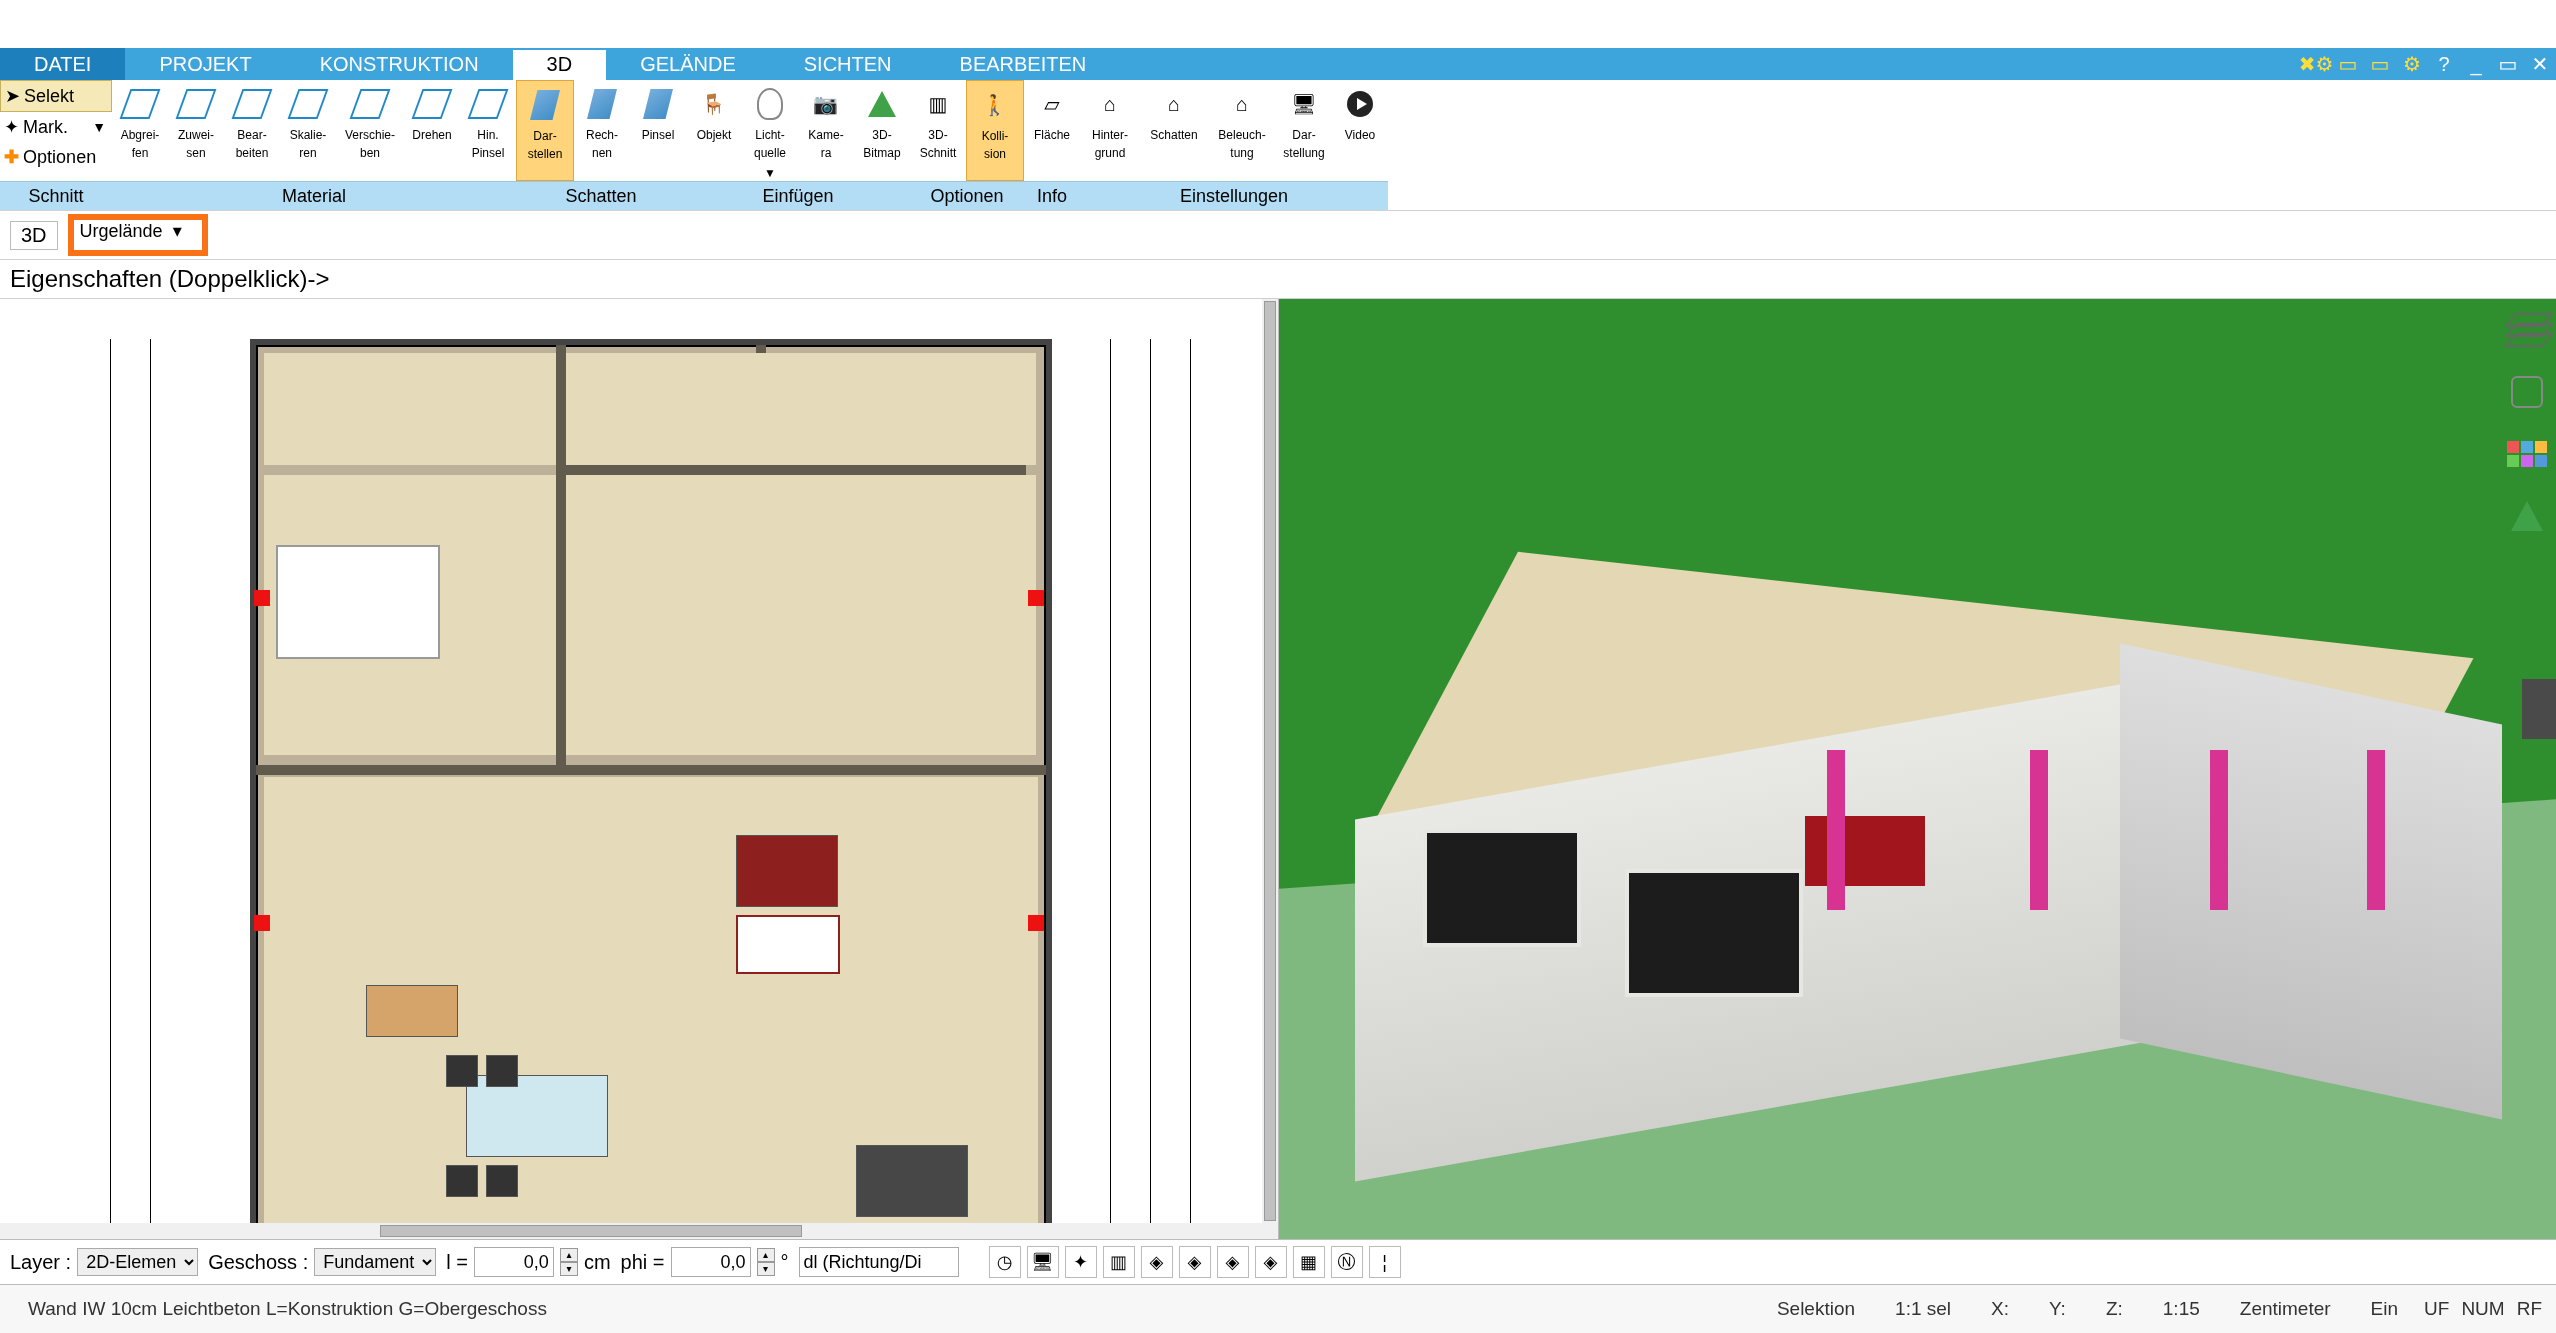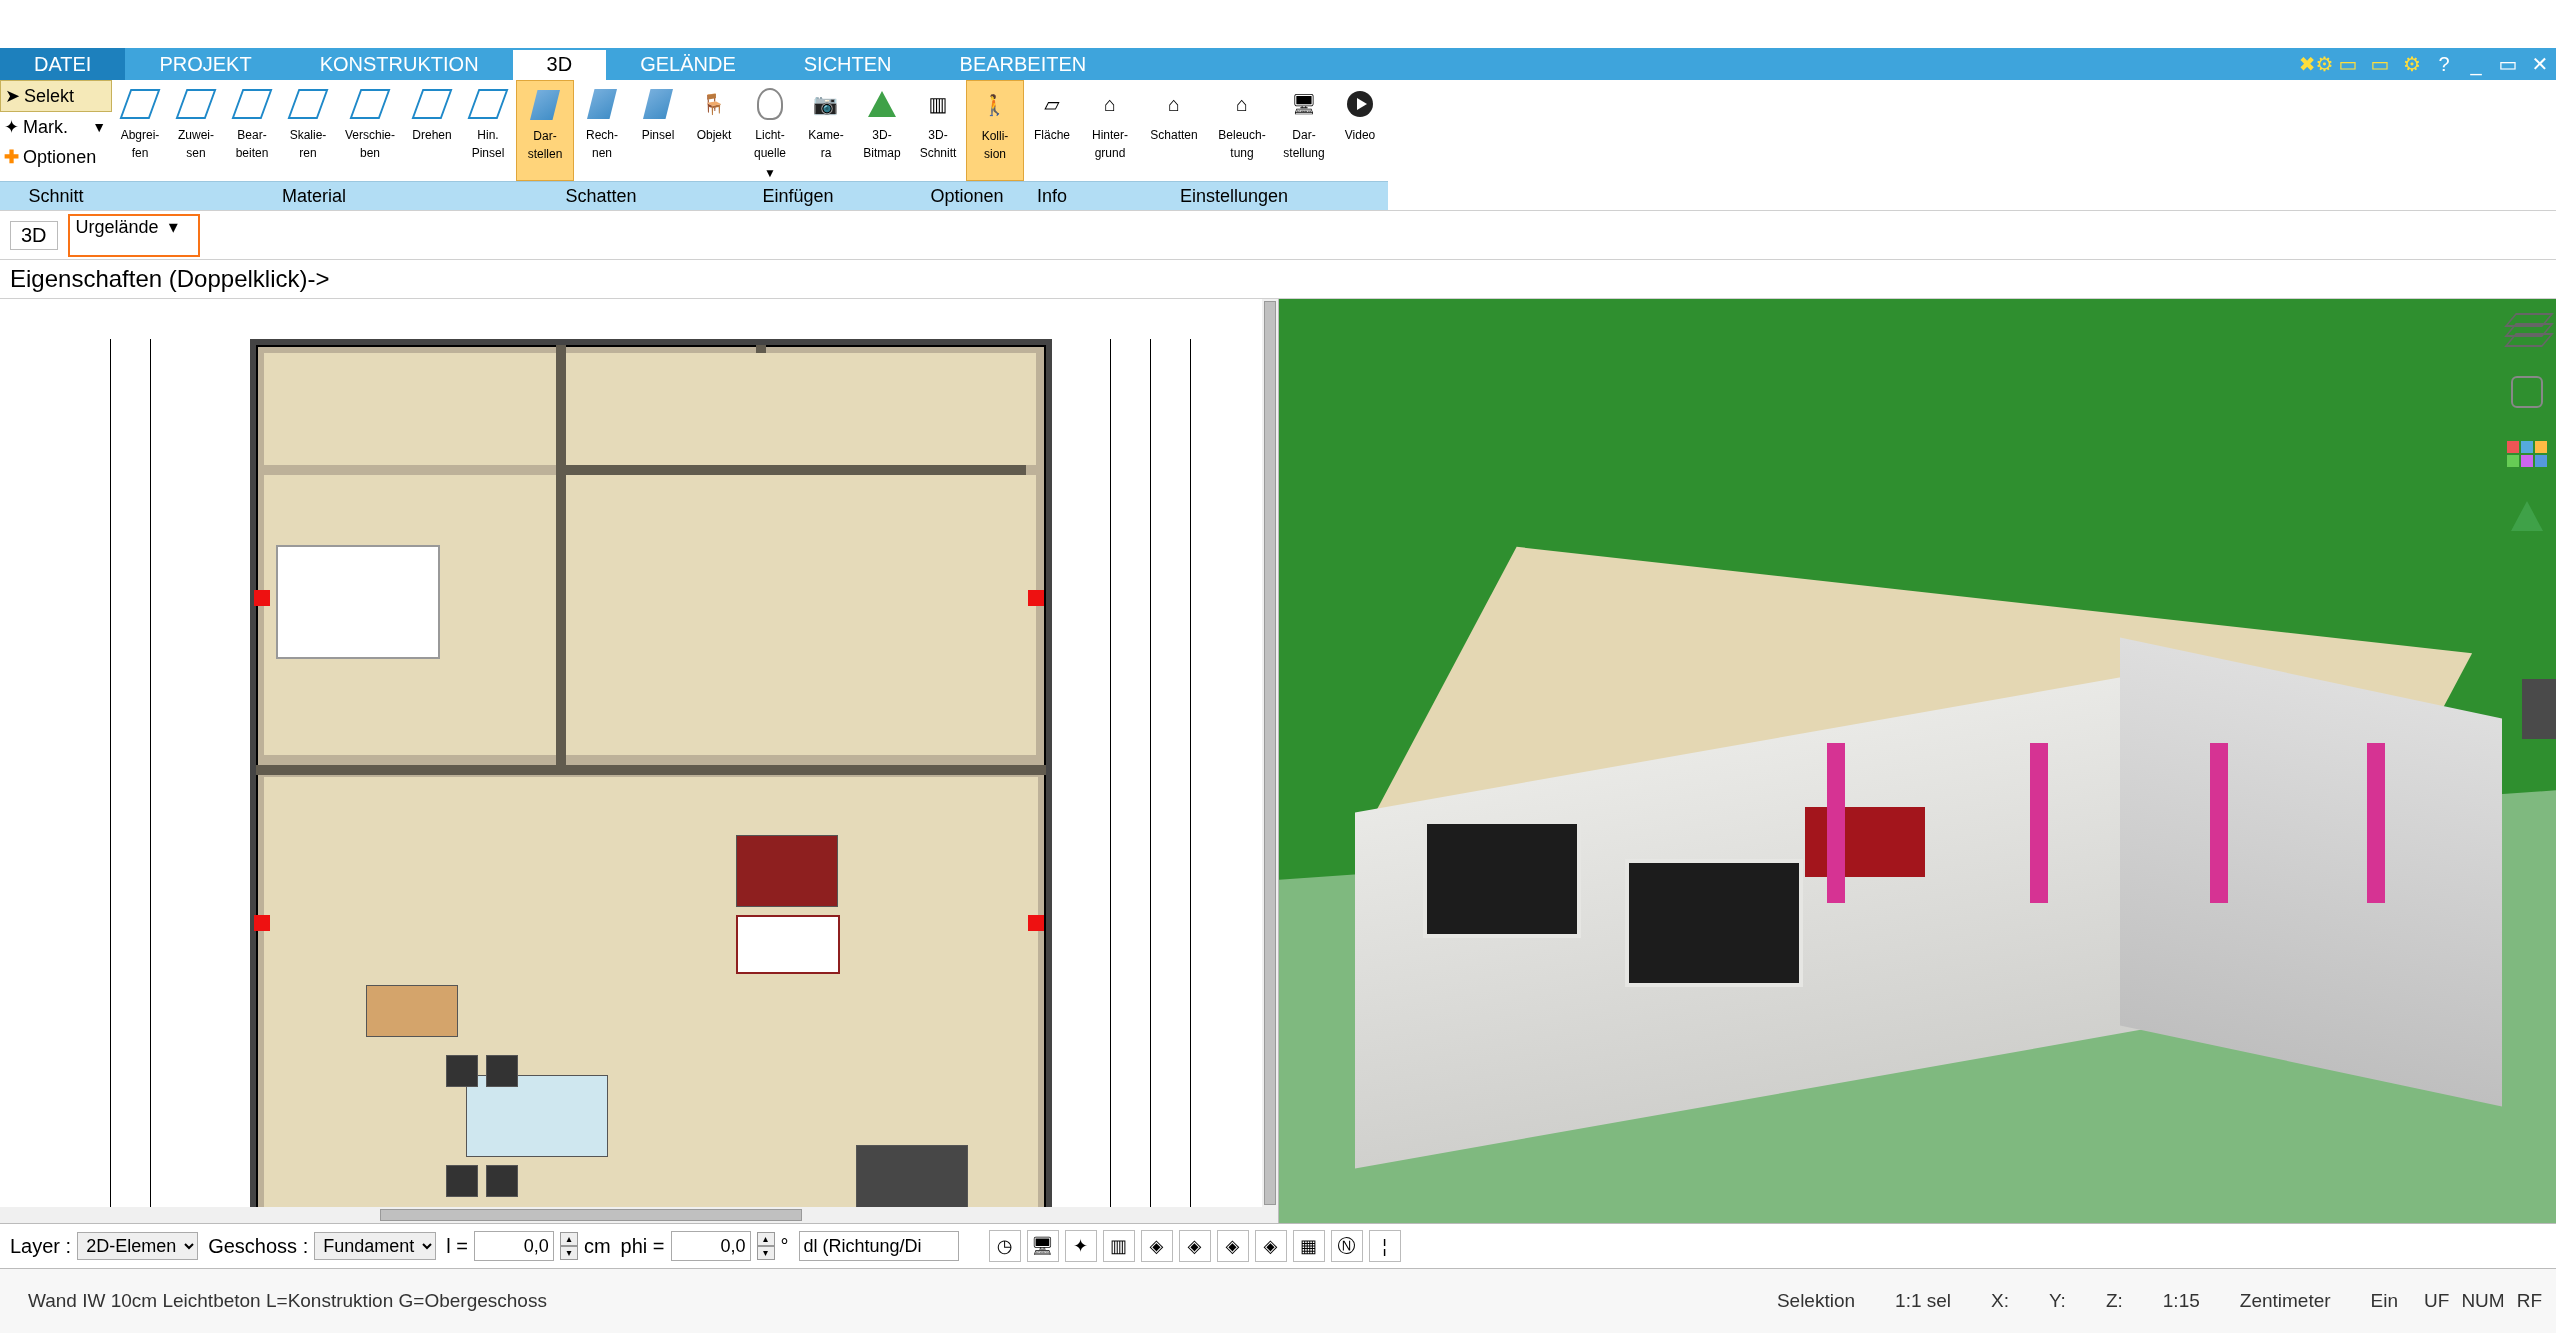--- a/index.html
+++ b/index.html
@@ -39,21 +39,21 @@
   .sq { width:26px; height:26px; background:#ffffff; border:2px solid #1f89c9; transform:skewX(-20deg);}
   .cube{ width:30px; height:30px; background:linear-gradient(145deg,#7db3e0,#3b8ac4); clip-path: polygon(25% 0,100% 0,75% 100%,0% 100%);}
   .bulb{ width:22px;height:28px;border:2px solid #888;border-radius:50% 50% 40% 40%;}
   .tree{ width:0;height:0;border-left:14px solid transparent;border-right:14px solid transparent;border-bottom:26px solid #3fa148;}
   .circ{ width:26px;height:26px;border-radius:50%;background:#222;display:flex;align-items:center;justify-content:center;}
   .circ .pl{ width:0;height:0;border-left:10px solid #fff;border-top:6px solid transparent;border-bottom:6px solid transparent; margin-left:3px;}
 
   
   .subbar{ height:48px; border-bottom:1px solid #d0d0d0; display:flex; align-items:center; padding-left:10px; gap:10px; font-size:20px;}
   .subbar .mode{ border:1px solid #bbb; padding:2px 10px;}
-  .subbar select,.subbar .dropdown{ border:2px solid #f97316; height:30px; font-size:18px; padding:0 20px 9px 6px; background:#fff;}
+  .subbar select,.subbar .dropdown{ border:6px solid #f97316; height:30px; font-size:18px; padding:0 20px 0 6px; background:#fff;}
 
   .hintbar{ height:38px; border-bottom:1px solid #d0d0d0; padding-left:10px; display:flex; align-items:center; font-size:24px;}
 
   
   .workspace{ flex:1; display:flex; overflow:hidden;}
   .pane2d{ flex:1; position:relative; background:#ffffff; border-right:1px solid #bbb; overflow:hidden;}
   .pane3d{ flex:1; position:relative; background:#2f8f2f; overflow:hidden;}
 
   
   .floorplan{ position:absolute; left:250px; top:40px; width:790px; height:900px; background:#bdb199; border:6px solid #444; box-shadow:0 0 0 2px #000 inset;}
@@ -100,21 +100,21 @@
   
   .parambar{ height:44px; border-top:1px solid #bbb; display:flex; align-items:center; font-size:20px; padding:0 10px; gap:10px;}
   .parambar .field{ display:flex; align-items:center; gap:6px;}
   .parambar select,.parambar input{ border:1px solid #aaa; height:28px; font-size:18px; padding:0 4px;}
   .spin{ display:flex; flex-direction:column; }
   .spin button{ width:18px;height:14px;font-size:10px;line-height:10px;border:1px solid #999;background:#eee;padding:0;}
   .btnicons{ display:flex; gap:6px; margin-left:20px;}
   .btnicons .ic{ width:30px;height:30px;border:1px solid #bbb; display:flex;align-items:center;justify-content:center;font-size:18px;}
 
   
-  .statusbar{ height:32px; border-top:1px solid #bbb; background:#f7f7f7; display:flex; align-items:center; font-size:19px; color:#333; padding:16px 8px;}
+  .statusbar{ height:32px; border-top:1px solid #bbb; background:#f7f7f7; display:flex; align-items:center; font-size:19px; color:#333; padding:8px 8px;}
   .statusbar .spacer{flex:1;}
   .statusbar span{ padding:0 20px;}
 </style>
 </head>
 <body>
 
 <div class="app">
 
   <div class="tabs">
     <div class="tab first">DATEI</div>

